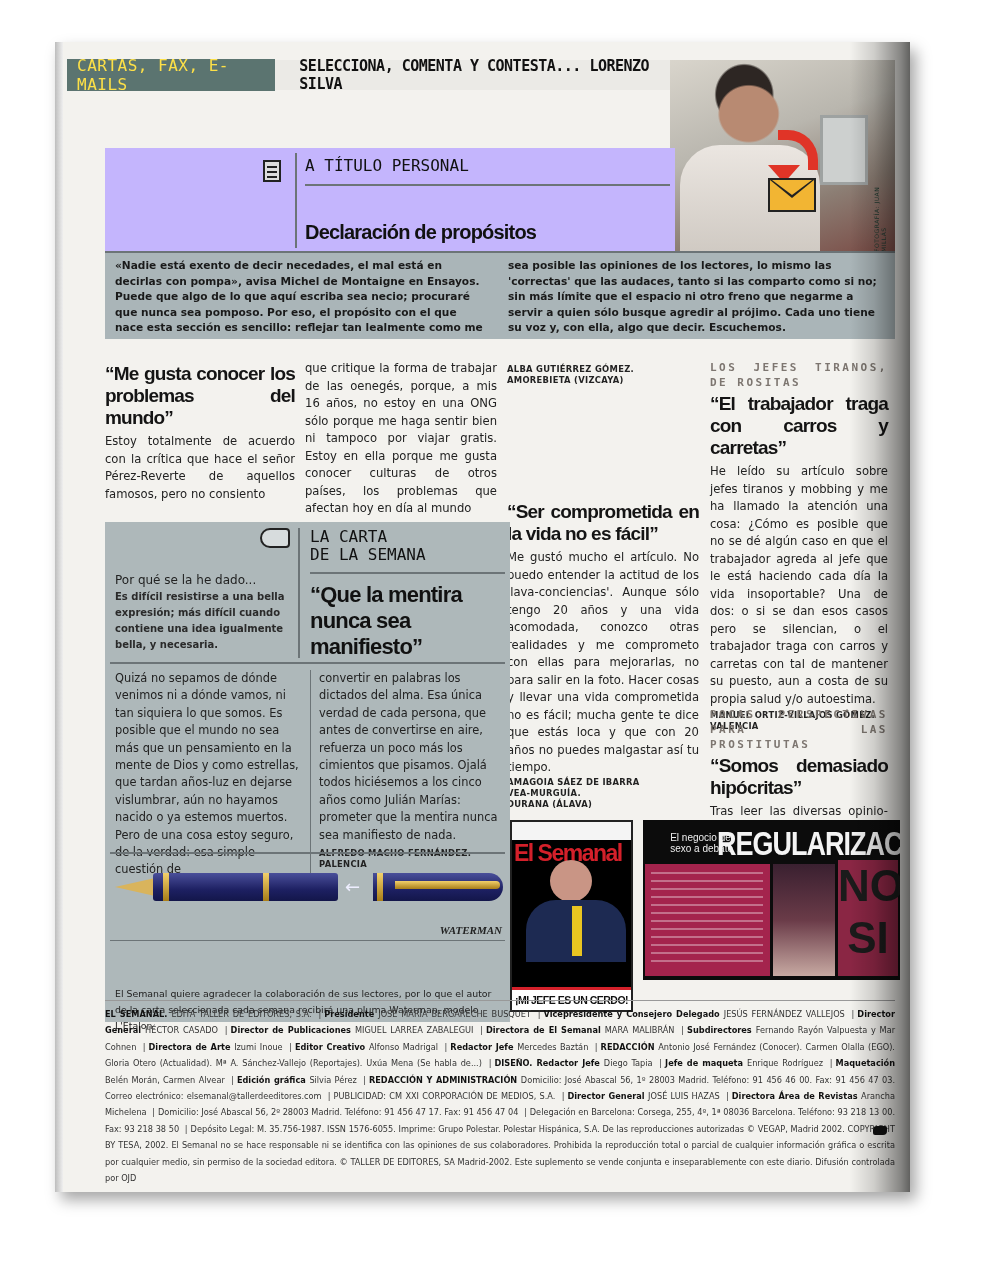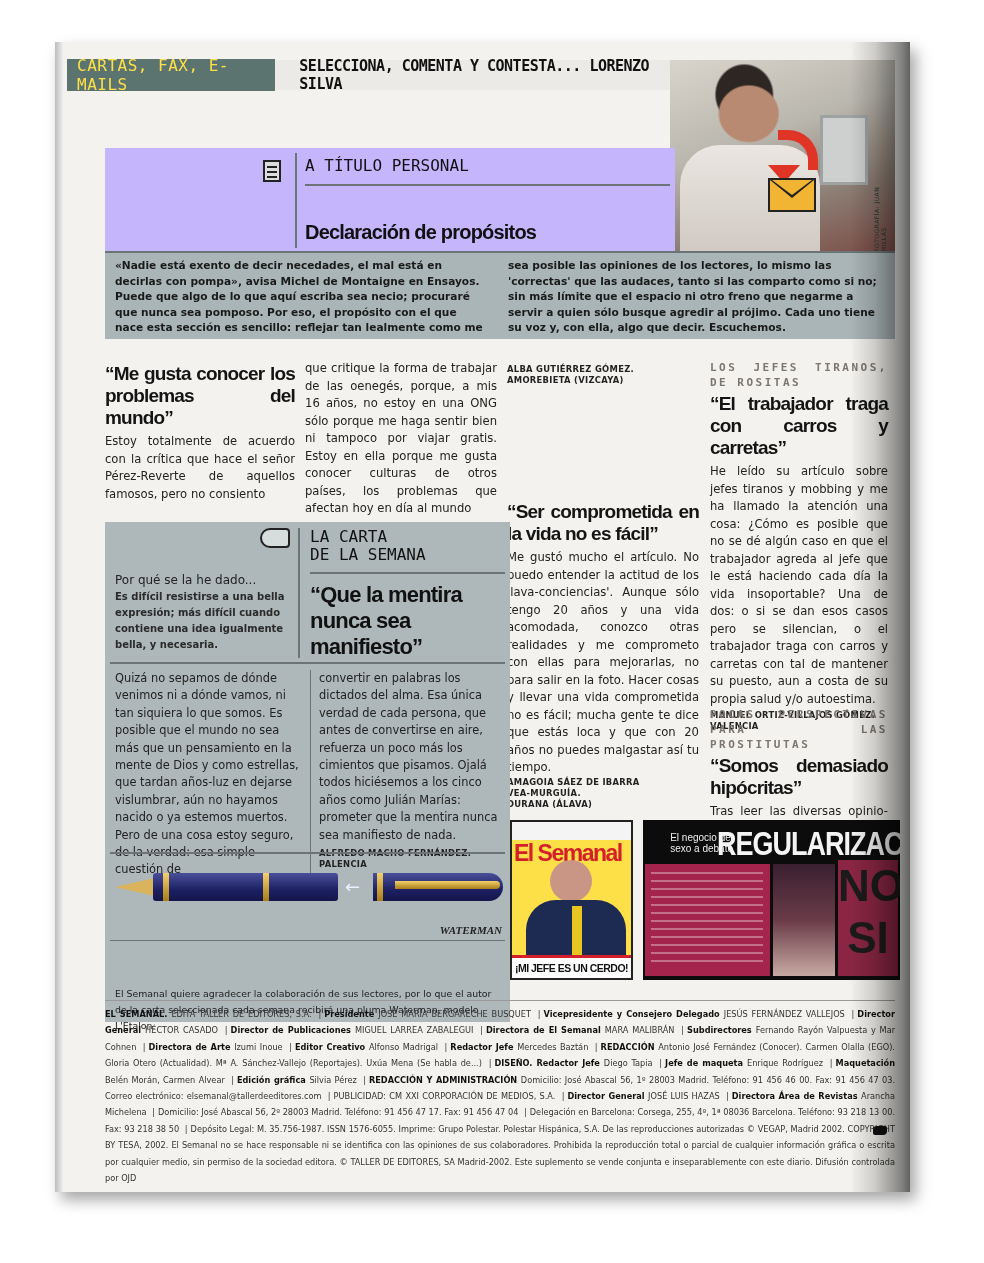--- a/index.html
+++ b/index.html
@@ -129,21 +129,21 @@
   .pen .barrel { position: absolute; left: 38px; top: 6px; width: 185px; height: 28px; background: linear-gradient(180deg,#4a4f9a,#1d2062 60%,#13164a); border-radius: 3px; }
   .pen .ring { position: absolute; top: 6px; width: 6px; height: 28px; background: linear-gradient(180deg,#f2d06b,#a87d18); }
   .pen .arrowl { position: absolute; left: 230px; top: 9px; font-size: 18px; color: #eef; }
   .pen .cap { position: absolute; left: 258px; top: 6px; width: 130px; height: 28px; background: linear-gradient(180deg,#4a4f9a,#1d2062 60%,#13164a); border-radius: 0 14px 14px 0; }
   .pen .clip { position: absolute; left: 280px; top: 14px; width: 105px; height: 8px; background: linear-gradient(180deg,#f2d06b,#a87d18); border-radius: 0 6px 6px 0; }
   .waterman { position: absolute; right: 8px; top: 402px; font-family: "Liberation Serif", serif; font-style: italic; font-weight: bold; font-size: 11px; color: #222; }
   .carta-pen-hr2 { position: absolute; left: 5px; top: 418px; width: 395px; height: 1px; background: #6c7477; }
   .carta-note { position: absolute; left: 10px; top: 424px; width: 390px; font-size: 9.4px; line-height: 16px; color: #222; margin-top: 40px; }
 
   
-  .cover1 { position: absolute; left: 455px; top: 778px; width: 123px; height: 160px; background: #fde047; border: 2px solid #222; overflow: hidden; }
+  .cover1 { position: absolute; left: 455px; top: 778px; width: 123px; height: 192px; background: #000000; border: 2px solid #222; overflow: hidden; }
   .cover1 .topbar { height: 18px; background: #f4f4f4; }
   .cover1 .logo { position: absolute; left: 2px; top: 18px; font-family: "Liberation Sans", sans-serif; font-weight: bold; font-size: 23px; color: #d4202a; letter-spacing: -1.5px; }
   .cover1 .pig { position: absolute; left: 38px; top: 38px; width: 42px; height: 42px; border-radius: 50%; background: #c99585; }
   .cover1 .suit { position: absolute; left: 14px; top: 78px; width: 100px; height: 62px; background: #1d2a52; border-radius: 30px 30px 0 0; }
   .cover1 .tie { position: absolute; left: 60px; top: 84px; width: 10px; height: 50px; background: #e9c521; }
   .cover1 .headline-strip { position: absolute; left: 0; bottom: 0; width: 100%; height: 20px; background: #fff; font-family: "Liberation Sans", sans-serif; font-weight: bold; font-size: 10.5px; line-height: 20px; text-align: center; color: #111; letter-spacing: -0.5px; }
   .cover1 .headline-strip::before { content: ""; position: absolute; left: 0; top: -3px; width: 100%; height: 3px; background: #d4202a; }
 
   .cover2 { position: absolute; left: 588px; top: 778px; width: 257px; height: 160px; background: #0c0c0c; overflow: hidden; }
   .cover2 .kick { position: absolute; left: 20px; top: 12px; width: 70px; text-align: right; font-family: "Liberation Sans", sans-serif; font-size: 10px; line-height: 11px; color: #eee; }

